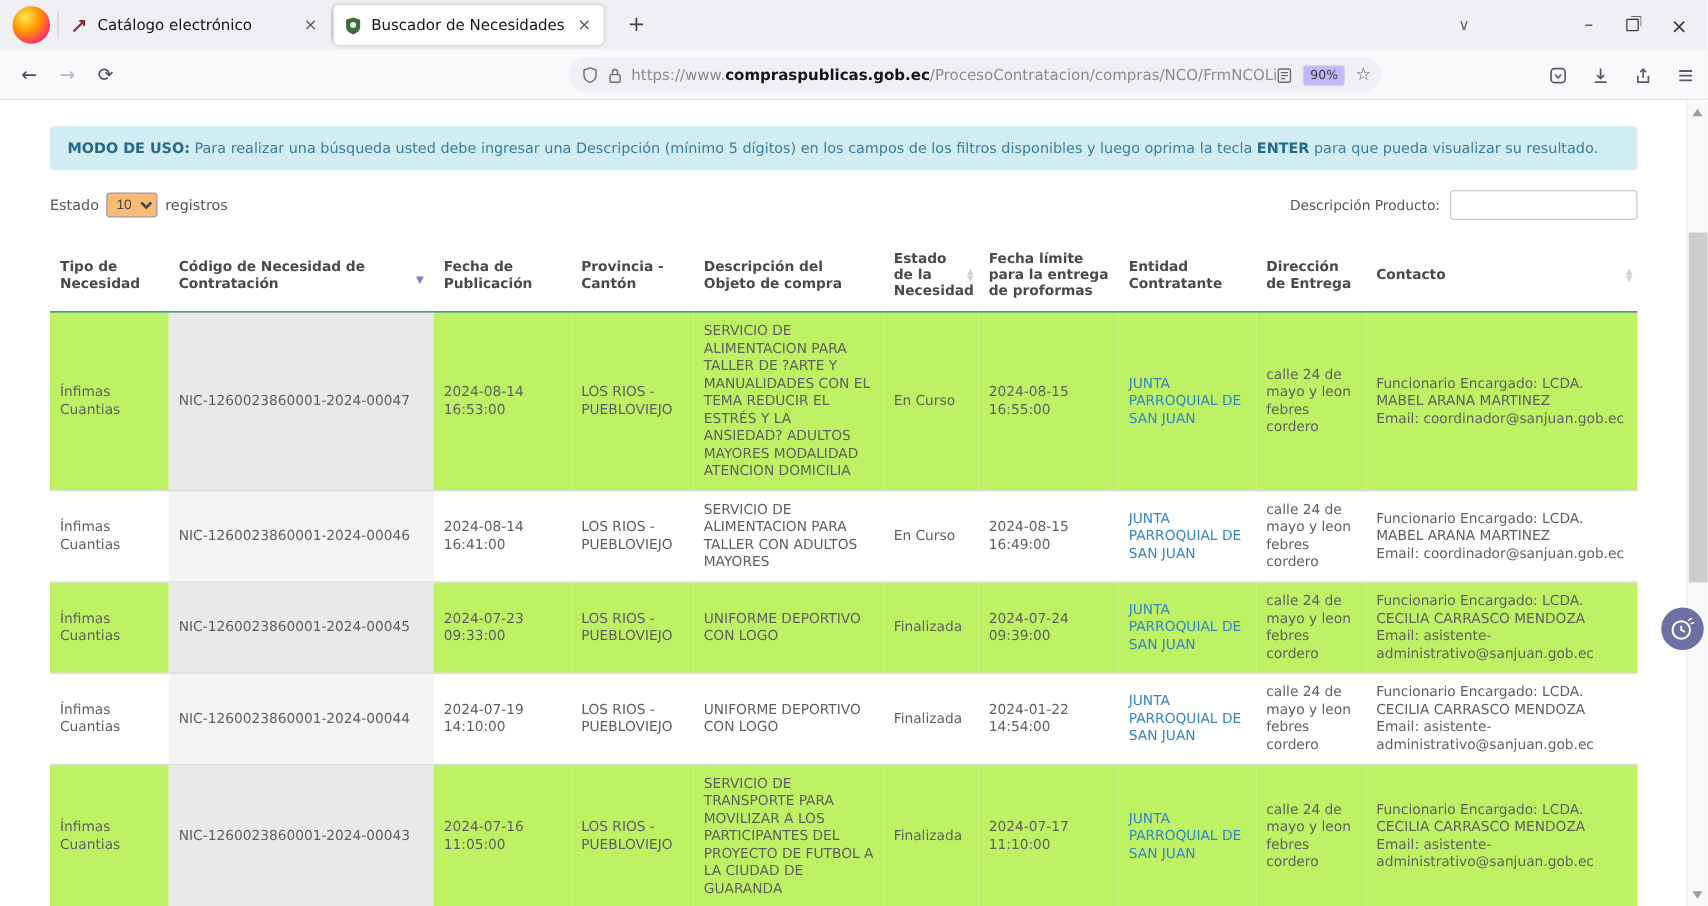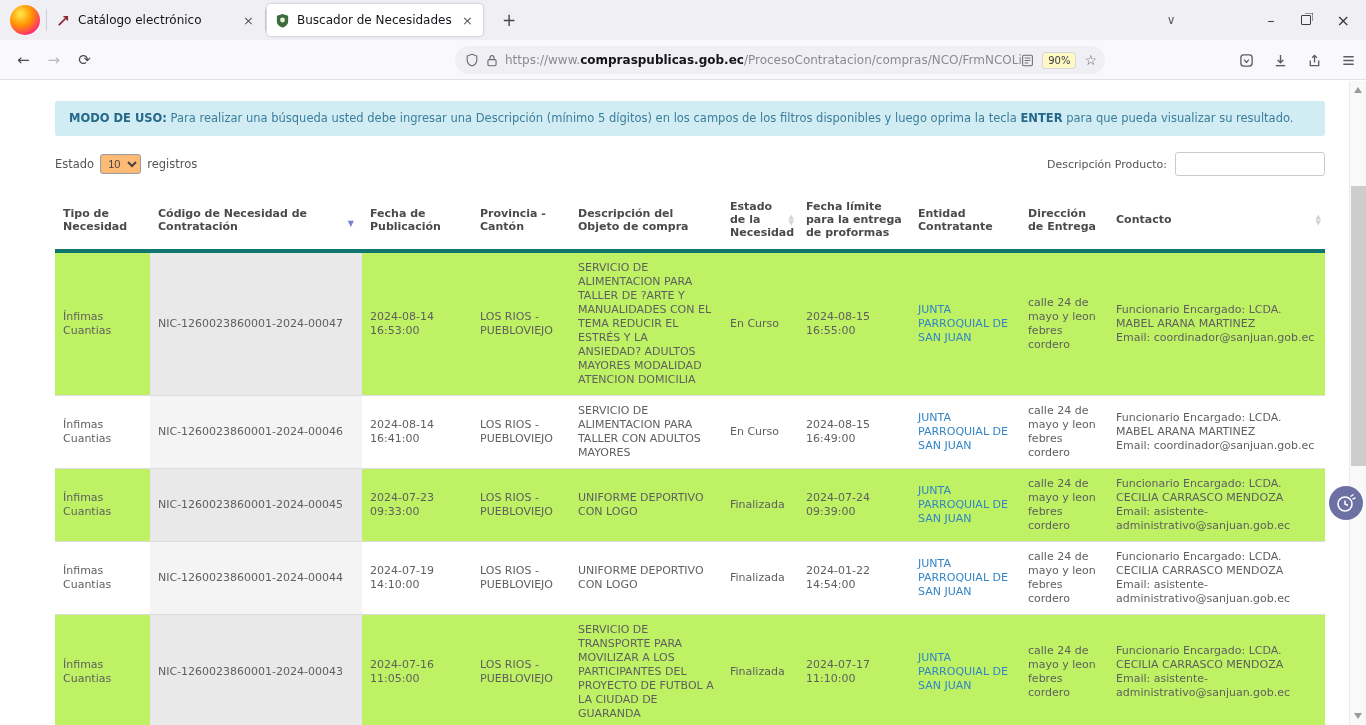--- a/index.html
+++ b/index.html
@@ -31,45 +31,45 @@
     align-items:center; }
   .nav-ic { font-size:15px; color:#4a4a52; padding:4px 9px; }
   .nav-ic.disabled { color:#b8b8c1; }
   .urlbar { position:absolute; left:455px; top:6px; width:650px; height:28px;
     background:#f0f0f4; border-radius:14px; display:flex; align-items:center;
     padding:0 8px 0 10px; }
   .url-ic { margin-right:7px; flex:0 0 auto; }
   .url-text { flex:1; font-size:12px; white-space:nowrap; overflow:hidden; }
   .url-scheme,.url-path { color:#8a8a93; }
   .url-domain { color:#15141a; font-weight:bold; }
-  .zoom-badge { font-size:10px; background:#fef9c3; border:1px solid #d7d7dd;
+  .zoom-badge { font-size:10px; background:#c4b5fd; border:1px solid #d7d7dd;
     border-radius:3px; padding:2px 5px; color:#3a3a40; margin:0 8px; }
   .star { font-size:14px; color:#5b5b66; }
   .navbar-right { position:absolute; right:10px; top:0; height:40px; display:flex;
     align-items:center; gap:19px; }
 
   
-  .content { position:absolute; top:81px; left:15px; width:1349px; height:644px;
+  .content { position:absolute; top:81px; left:0; width:1349px; height:644px;
     background:#fff; overflow:hidden; }
   .banner { margin:20px 39px 0 40px; background:#d2ecf4; border-radius:3px;
     padding:10px 14px; font-size:11.5px; color:#3a7e9b; line-height:15px; }
   .banner b { color:#24688a; }
   .controls { margin:16px 39px 0 40px; display:flex; align-items:center; }
   .controls-left { font-size:11.5px; color:#555; display:flex; align-items:center; gap:6px; }
   .pagesize { font-size:11px; color:#444; border:1px solid #9a9aa2; border-radius:3px;
     padding:2px 3px; background:#fdba74; }
   .controls-right { margin-left:auto; display:flex; align-items:center; gap:8px;
     font-size:11px; color:#555;justify-content:center; }
   .filter-input { width:150px; height:24px; border:1px solid #c9c9cf; border-radius:3px;
     font-size:11px; padding:0 6px; }
 
   table.grid { margin:14px 0 0 40px; width:1270px; border-collapse:collapse;
     table-layout:fixed; }
   .grid th { text-align:left; vertical-align:middle; font-size:11px; color:#4a4a4a;
-    padding:10px 8px; line-height:13px; border-bottom:4px solid #0f766e;
+    padding:10px 8px; line-height:13px; border-bottom:1px solid #0f766e;
     position:relative; }
   .grid td { vertical-align:middle; font-size:11px; color:#5f5f5f; padding:8px 8px;
     line-height:14px; border-top:1px solid #ddd; }
   .grid tr.odd td { background:#bef264; }
   .grid td.sorted { background:rgba(0,0,0,.045); }
   .grid tr.odd td.sorted { background:#e9e9e9; }
   .sort-desc { color:#7a7fd0; font-size:8px; position:absolute; right:8px; top:45%; }
   .sort-both { position:absolute; right:4px; top:50%; transform:translateY(-50%);
     display:flex; flex-direction:column; color:#d2d2d2; font-size:7px; line-height:6px; }
   .entity-link { color:#3385c6; cursor:pointer; }

